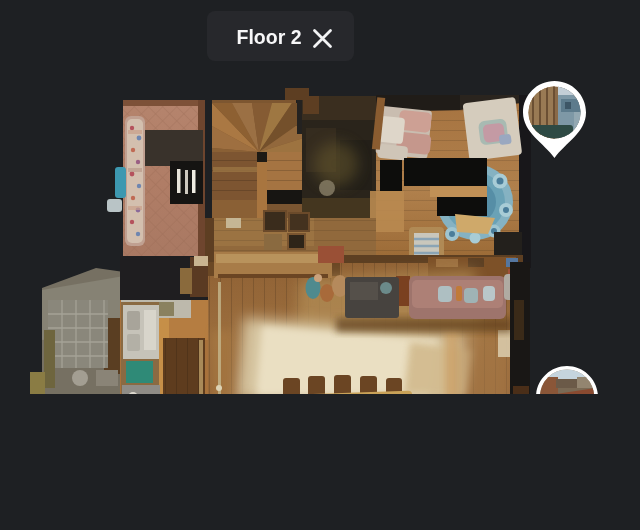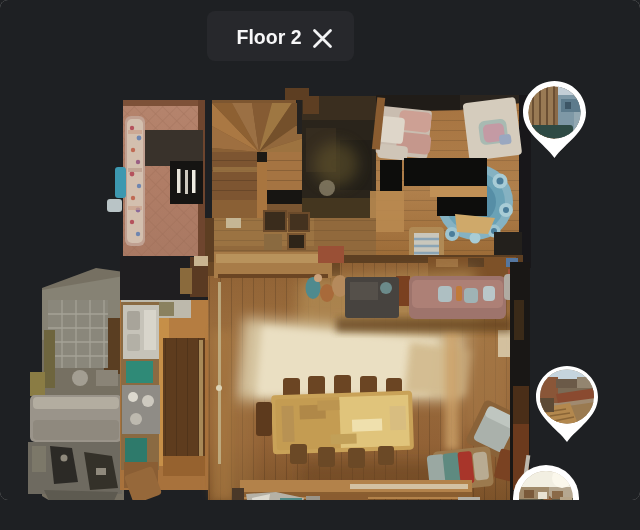--- a/index.html
+++ b/index.html
@@ -1,17 +1,17 @@
 <!DOCTYPE html>
 <html><head>
 <meta charset="utf-8">
 <style>
   html,body{margin:0;padding:0;background:#1e2023;}
-  .stage{position:relative;width:640px;height:500px;overflow:hidden;background:#a3a3a3;
-         font-family:"Liberation Sans", sans-serif;border-radius:8px;}
+  .stage{position:relative;width:640px;height:394px;overflow:hidden;background:#a3a3a3;
+         font-family:"Liberation Sans", sans-serif;}
   svg{position:absolute;left:0;top:0;}
 </style>
 </head>
 <body>
 <div class="stage">
 <svg width="640" height="530" viewBox="0 0 640 530">
 <defs>
   <linearGradient id="bedwood" x1="0" y1="0" x2="0" y2="1">
     <stop offset="0" stop-color="#a67340"></stop>
           <stop offset="0.55" stop-color="#b0804c"></stop>

